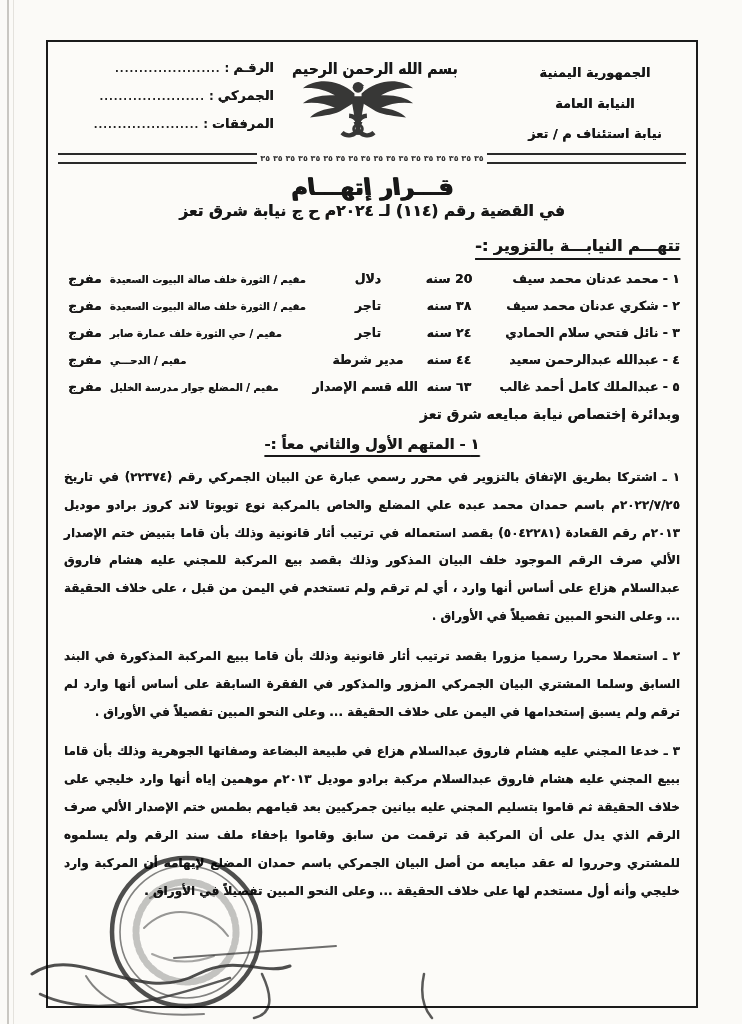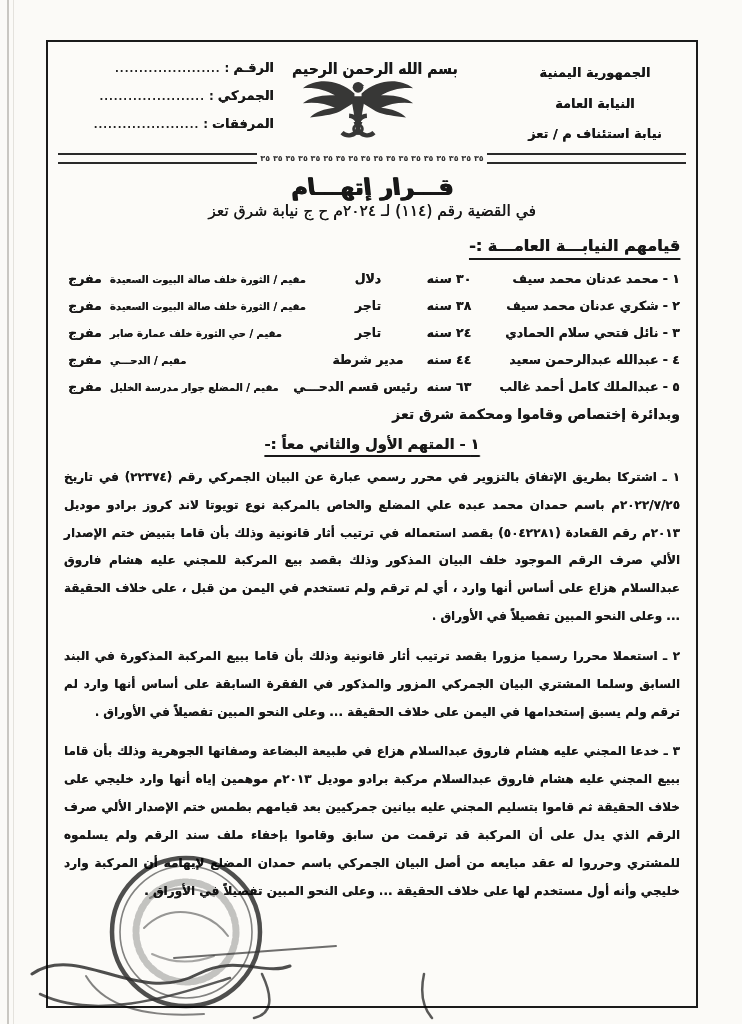--- a/index.html
+++ b/index.html
@@ -81,21 +81,21 @@
     filter:blur(.2px);
   }
   
   .title{
     text-align:center;font-size:23px;font-weight:bold;
     transform:skewX(6deg);
     text-shadow:.6px 0 0 #111,-.6px 0 0 #111;
     margin:8px 0 2px 0;
   }
   .case-line{
-    text-align:center;font-size:15.5px;font-weight:normal;
+    text-align:center;font-size:15.5px;font-weight:bold;
     text-shadow:.4px 0 0 #111;
   }
   .case-line.underlined{
     text-decoration:underline;text-underline-offset:7px;
     text-decoration-thickness:1.5px;
   }
   .accuse{
     font-size:16px;font-weight:bold;margin-top:16px;
     text-decoration:underline;text-underline-offset:7px;
     text-decoration-thickness:1.5px;
@@ -194,26 +194,26 @@
     </div>
 
     <div class="sep">
       <div class="sep-line"></div>
       <div class="sep-glyphs">٣٥ ٣٥ ٣٥ ٣٥ ٣٥ ٣٥ ٣٥ ٣٥ ٣٥ ٣٥ ٣٥ ٣٥ ٣٥ ٣٥ ٣٥ ٣٥ ٣٥ ٣٥</div>
       <div class="sep-line"></div>
     </div>
 
     <div class="title">قـــرار إتهـــام</div>
     <div class="case-line">في القضية رقم (١١٤) لـ ٢٠٢٤م ح ج نيابة شرق تعز</div>
-    <div class="accuse">قيامهم النيابـــة العامـــة :-</div>
+    <div class="accuse">تتهـــم النيابـــة بالتزوير :-</div>
 
     <div class="def-table">
       <div class="def-row">
         <span class="cell cell-name">١ - محمد عدنان محمد سيف</span>
-        <span class="cell cell-age">٣٠ سنه</span>
+        <span class="cell cell-age">20 سنه</span>
         <span class="cell cell-occ">دلال</span>
         <span class="cell cell-res">مقيم / الثورة خلف صالة البيوت السعيدة</span>
         <span class="cell cell-status">مفرج</span>
       </div>
       <div class="def-row">
         <span class="cell cell-name">٢ - شكري عدنان محمد سيف</span>
         <span class="cell cell-age">٣٨ سنه</span>
         <span class="cell cell-occ">تاجر</span>
         <span class="cell cell-res">مقيم / الثورة خلف صالة البيوت السعيدة</span>
         <span class="cell cell-status">مفرج</span>
@@ -228,28 +228,28 @@
       <div class="def-row">
         <span class="cell cell-name">٤ - عبدالله عبدالرحمن سعيد</span>
         <span class="cell cell-age">٤٤ سنه</span>
         <span class="cell cell-occ">مدير شرطة</span>
         <span class="cell cell-res">مقيم / الدحـــي</span>
         <span class="cell cell-status">مفرج</span>
       </div>
       <div class="def-row">
         <span class="cell cell-name">٥ - عبدالملك كامل أحمد غالب</span>
         <span class="cell cell-age">٦٣ سنه</span>
-        <span class="cell cell-occ">رئيس قسم الدحـــي</span>
+        <span class="cell cell-occ">الله قسم الإصدار</span>
         <span class="cell cell-res">مقيم / المضلع جوار مدرسة الخليل</span>
         <span class="cell cell-status">مفرج</span>
       </div>
     </div>
 
     <div class="period-row">
-      <span>وبدائرة إختصاص وقاموا ومحكمة شرق تعز</span>
+      <span>وبدائرة إختصاص نيابة مبايعه شرق تعز</span>
     </div>
 
     <div class="charges-heading">١ - المتهم الأول والثاني معاً :-</div>
 
     <div class="charge">١ ـ اشتركا بطريق الإتفاق بالتزوير في محرر رسمي عبارة عن البيان الجمركي رقم (٢٢٣٧٤) في تاريخ ٢٠٢٢/٧/٢٥م باسم حمدان محمد عبده علي المضلع والخاص بالمركبة نوع تويوتا لاند كروز برادو موديل ٢٠١٣م رقم القعادة (٥٠٤٢٢٨١) بقصد استعماله في ترتيب أثار قانونية وذلك بأن قاما بتبيض ختم الإصدار الألي صرف الرقم الموجود خلف البيان المذكور وذلك بقصد بيع المركبة للمجني عليه هشام فاروق عبدالسلام هزاع على أساس أنها وارد ، أي لم ترقم ولم تستخدم في اليمن من قبل ، على خلاف الحقيقة ... وعلى النحو المبين تفصيلاً في الأوراق .</div>
     <div class="charge">٢ ـ استعملا محررا رسميا مزورا بقصد ترتيب أثار قانونية وذلك بأن قاما ببيع المركبة المذكورة في البند السابق وسلما المشتري البيان الجمركي المزور والمذكور في الفقرة السابقة على أساس أنها وارد لم ترقم ولم يسبق إستخدامها في اليمن على خلاف الحقيقة ... وعلى النحو المبين تفصيلاً في الأوراق .</div>
     <div class="charge">٣ ـ خدعا المجني عليه هشام فاروق عبدالسلام هزاع في طبيعة البضاعة وصفاتها الجوهرية وذلك بأن قاما ببيع المجني عليه هشام فاروق عبدالسلام مركبة برادو موديل ٢٠١٣م موهمين إياه أنها وارد خليجي على خلاف الحقيقة ثم قاموا بتسليم المجني عليه بيانين جمركيين بعد قيامهم بطمس ختم الإصدار الألي صرف الرقم الذي يدل على أن المركبة قد ترقمت من سابق وقاموا بإخفاء ملف سند الرقم ولم يسلموه للمشتري وحرروا له عقد مبايعه من أصل البيان الجمركي باسم حمدان المضلع لإيهامه أن المركبة وارد خليجي وأنه أول مستخدم لها على خلاف الحقيقة ... وعلى النحو المبين تفصيلاً في الأوراق .</div>
   </div>
 
   <svg class="stamp" width="470" height="198" viewBox="0 0 470 198">

